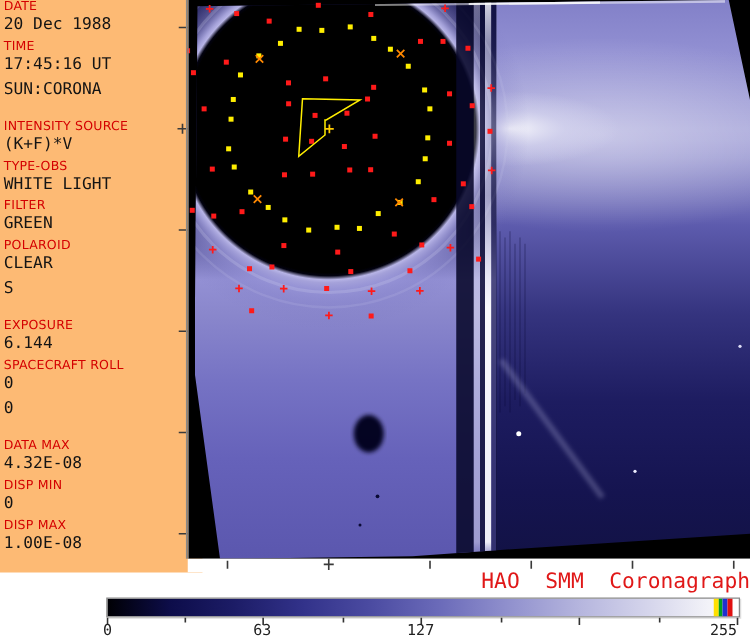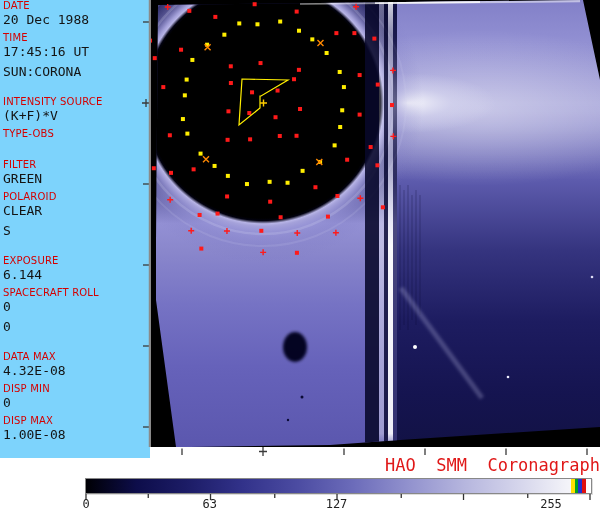--- a/index.html
+++ b/index.html
@@ -1,19 +1,19 @@
 <!DOCTYPE html>
 <html><head>
 <meta charset="utf-8">
 <style>
   html,body{margin:0;padding:0;background:#ffffff;}
   body{width:600px;height:512px;position:relative;overflow:hidden;
        font-family:"DejaVu Sans",sans-serif;}
   
-  #sidebar{position:absolute;left:0;top:0;width:162px;height:458px;background:#7dd3fc;}
+  #sidebar{position:absolute;left:0;top:0;width:162px;height:458px;background:#fdba74;}
   .meta-row{height:31.9px;padding-left:3px;overflow:hidden;}
   .meta-label{font-size:10px;line-height:12px;letter-spacing:.2px;color:#d40000;
               font-family:"DejaVu Sans",sans-serif;white-space:nowrap;}
   .meta-value{font-size:13px;line-height:15px;color:#141414;
               font-family:"DejaVu Sans Mono",monospace;white-space:nowrap;}
   
   #main-svg{position:absolute;left:150px;top:0;}
   #left-ticks{position:absolute;left:138px;top:0;}
   
   #caption{position:absolute;left:150px;top:455px;width:450px;height:20px;
@@ -45,20 +45,21 @@
     </div>
     <div class="meta-row">
       <div class="meta-value">SUN:CORONA</div>
     </div>
     <div class="meta-row">
       <div class="meta-label">INTENSITY SOURCE</div>
       <div class="meta-value">(K+F)*V</div>
     </div>
     <div class="meta-row">
       <div class="meta-label">TYPE-OBS</div>
+      <div class="meta-value">WHITE LIGHT</div>
     </div>
     <div class="meta-row">
       <div class="meta-label">FILTER</div>
       <div class="meta-value">GREEN</div>
     </div>
     <div class="meta-row">
       <div class="meta-label">POLAROID</div>
       <div class="meta-value">CLEAR</div>
     </div>
     <div class="meta-row">
@@ -333,14 +334,14 @@
     <line x1="63.25882352941177" y1="0" x2="63.25882352941177" y2="4" stroke="#333333" stroke-width="1.3"></line>
     <line x1="189.75294117647059" y1="0" x2="189.75294117647059" y2="4" stroke="#333333" stroke-width="1.3"></line>
     <line x1="316.2470588235294" y1="0" x2="316.2470588235294" y2="4" stroke="#333333" stroke-width="1.3"></line>
     <line x1="442.74117647058824" y1="0" x2="442.74117647058824" y2="4" stroke="#333333" stroke-width="1.3"></line>
   </svg>
 <div id="cb-labels">
     <div class="cb-label" style="left: 71px;">0</div>
     <div class="cb-label" style="left: 194.765px;">63</div>
     <div class="cb-label" style="left: 321.51px;">127</div>
     <div class="cb-label" style="left: 448.255px; margin-top: 36px;">191</div>
-    <div class="cb-label" style="text-align: center; left: 536px;">255</div>
+    <div class="cb-label" style="text-align: left; left: 568px;">255</div>
   </div>
 
 </body></html>

